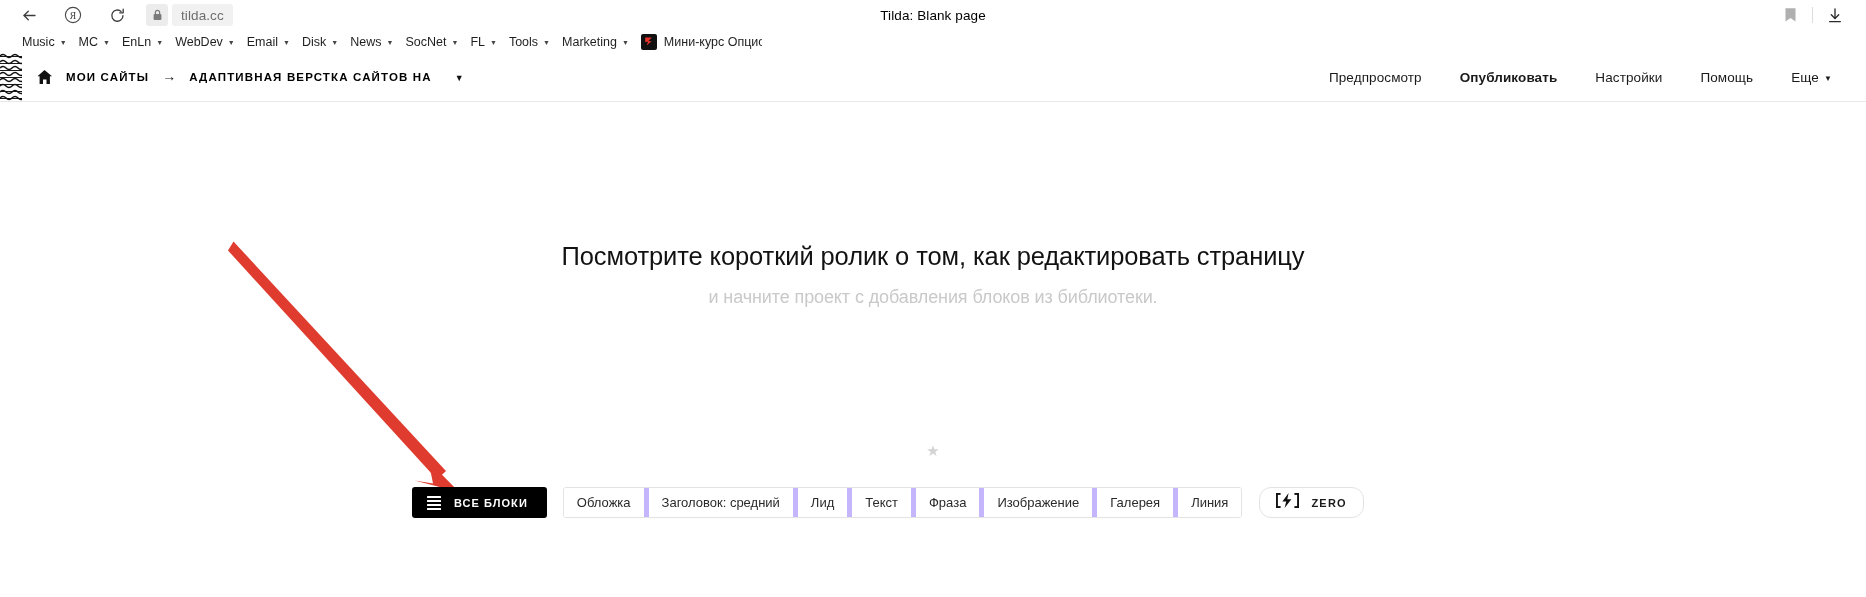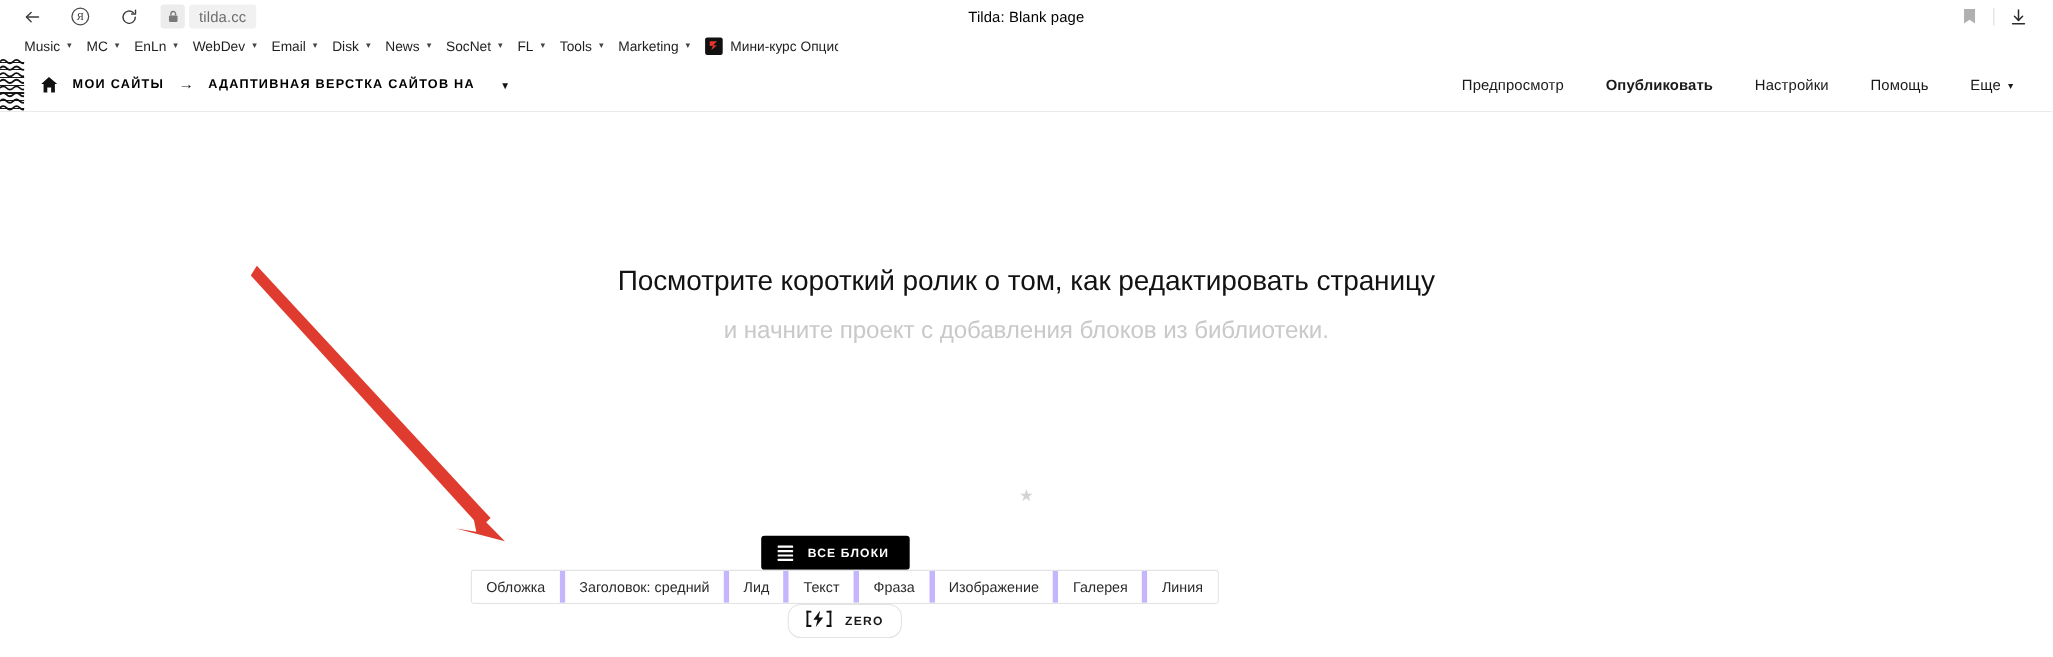--- a/index.html
+++ b/index.html
@@ -224,21 +224,21 @@
     text-align: center;
   }
   .hero-h1 {
     font-size: 25.5px;
     color: #121212;
     font-weight: normal;
     margin: 0;
     letter-spacing: -.1px;
   }
   .hero-sub {
-    font-size: 22px;
+    font-size: 18px;
     color: #c9c9c9;
     margin-top: 16px;
     letter-spacing: -.1px;
   }
 
   .star-mark {
     position: absolute;
     top: 341px;
     left: 0; right: 0;
     text-align: center;
@@ -257,21 +257,20 @@
     pointer-events: none;
   }
 
   
   .blockbar {
     position: absolute;
     top: 385px;
     left: 412px;
     display: flex;
     align-items: center;
-    flex-direction: column;
   }
   .all-blocks {
     background: #000;
     color: #fff;
     height: 31px;
     border-radius: 3px;
     display: flex;
     align-items: center;
     padding: 0 19px 0 15px;
     gap: 13px;

